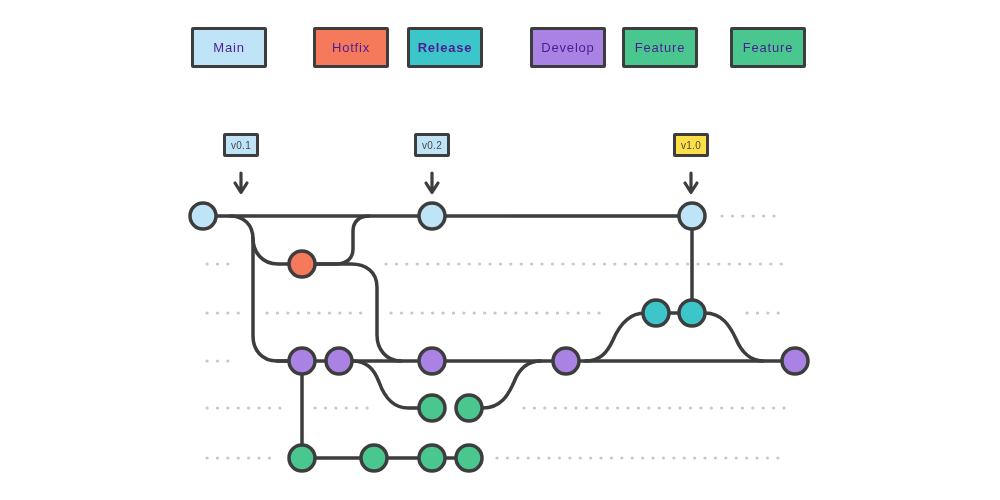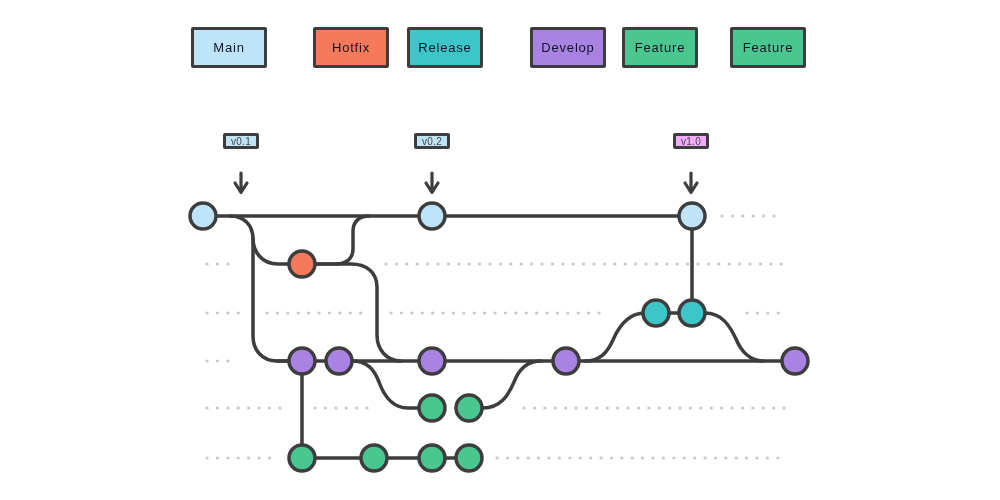--- a/index.html
+++ b/index.html
@@ -5,50 +5,50 @@
 <style>
   html,body{margin:0;padding:0;background:#ffffff;}
   .stage{
     position:relative;width:1000px;height:500px;background:#ffffff;overflow:hidden;
     font-family:"Liberation Sans", sans-serif;
   }
   .legend-box{
     position:absolute;top:27px;width:76px;height:41px;box-sizing:border-box;
     border:3px solid #3D3D3D;border-radius:2px;
     display:flex;align-items:center;justify-content:center;
-    font-size:13px;color:#0f172a;letter-spacing:0.8px;
+    font-size:13px;color:#4c1d95;letter-spacing:0.8px;
   }
   .tag-box{
-    position:absolute;top:133px;width:36px;height:16px;box-sizing:border-box;
+    position:absolute;top:133px;width:36px;height:24px;box-sizing:border-box;
     border:3px solid #3D3D3D;border-radius:2px;
     display:flex;align-items:center;justify-content:center;
     font-size:10px;color:#474747;letter-spacing:0.3px;
   }
   svg.graph{position:absolute;left:0;top:0;}
   .edge{stroke:#3D3D3D;stroke-width:3.5;fill:none;stroke-linecap:round;}
   .dots{stroke:#C8C8C8;stroke-width:3.2;fill:none;stroke-linecap:round;stroke-dasharray:0.1 10.3;}
   .arrow{stroke:#3D3D3D;stroke-width:3.2;fill:none;stroke-linecap:round;stroke-linejoin:round;}
 </style>
 </head>
 <body>
 
 <div class="stage">
 
   <div>
     <div class="legend-box" style="left: 191px; background: rgb(191, 228, 248);">Main</div>
     <div class="legend-box" style="left: 313px; background: rgb(245, 121, 91);">Hotfix</div>
-    <div class="legend-box" style="left: 407px; background: rgb(60, 198, 202);">Release</div>
+    <div class="legend-box" style="left: 407px; background: rgb(60, 198, 202); font-weight: bold;">Release</div>
     <div class="legend-box" style="left: 530px; background: rgb(169, 130, 227);">Develop</div>
     <div class="legend-box" style="left: 622px; background: rgb(73, 199, 143);">Feature</div>
     <div class="legend-box" style="left: 730px; background: rgb(73, 199, 143);">Feature</div>
   </div>
 
   <div class="tag-box" style="background: rgb(191, 228, 248); left: 223px;">v0.1</div>
   <div class="tag-box" style="background: rgb(191, 228, 248); left: 414px;">v0.2</div>
-  <div class="tag-box" style="background: #f0abfc; left: 673px;">v1.0</div>
+  <div class="tag-box" style="background: #fde047; left: 673px;">v1.0</div>
 
   <svg class="graph" width="1000" height="500" viewBox="0 0 1000 500">
 
     <g>
       <path class="dots" d="M 722 216 H 784"></path>
       <path class="dots" d="M 207 264 H 231"></path>
       <path class="dots" d="M 386 264 H 784"></path>
       <path class="dots" d="M 207 313 H 240"></path>
       <path class="dots" d="M 267 313 H 364"></path>
       <path class="dots" d="M 391 313 H 602"></path>

